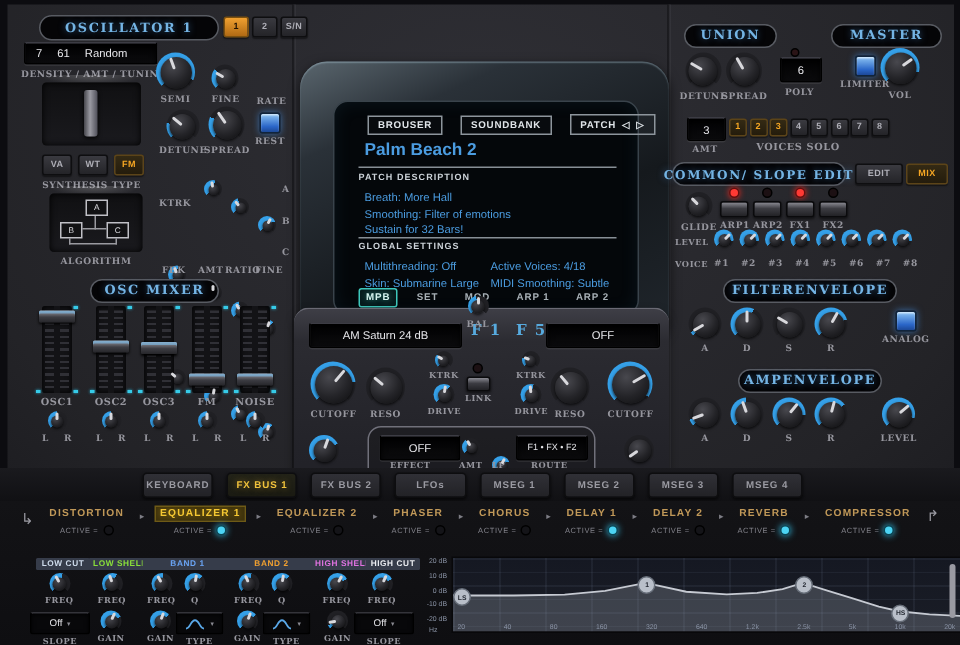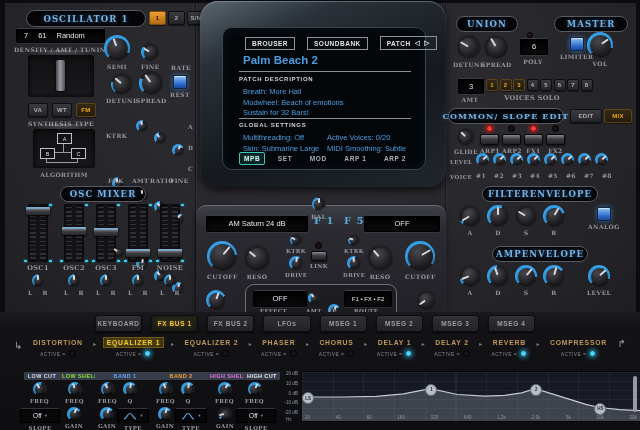--- a/index.html
+++ b/index.html
@@ -55,21 +55,21 @@
   .ftrack::before{content:"";position:absolute;inset:3px 2px;
        background:repeating-linear-gradient(180deg,#303036 0 1.5px,rgba(0,0,0,0) 1.5px 4.2px);}
   .ftrack::after{content:"";position:absolute;top:0;bottom:0;left:calc(50% - 2px);width:4px;background:#131316;}
   .fhandle{position:absolute;left:-2px;right:-2px;height:8px;z-index:2;border-radius:1px;
        background:linear-gradient(#9a9aa2,#3c3c42 55%,#26262a);
        box-shadow:0 1px 2px #000, inset 0 2px 0 rgba(120,195,245,.55);}
   .cdot{position:absolute;width:3px;height:2px;background:#36cbe8;box-shadow:0 0 2px #2ab8dc;}
   
   .bezel{position:absolute;border-radius:18px;
        background:linear-gradient(155deg,#5a666e,#2a3138 22%,#15191d 60%,#20262c);
-       box-shadow:0 3px 8px rgba(0,0,0,.7), inset 0 1px 1px rgba(190,220,235,.35);}
+       box-shadow:0 3px 8px rgba(0,0,0,.7), inset 0 1px 1px rgba(190,220,235,.35);margin-top:40px;}
   .scr{position:absolute;background:#04070a;border-radius:10px;border:1px solid #39434b;
        box-shadow:inset 0 0 12px rgba(60,120,160,.12);}
   .scr-btn{border:1px solid #8d959c;color:#dfe4e8;font-weight:bold;font-size:6.5px;letter-spacing:.5px;
        padding:2px 6px;background:rgba(255,255,255,.02);display:flex;align-items:center;gap:4px;white-space:nowrap;}
   .blue-t{color:#4b9ce0;}
   .scr-h{color:#ccd2d8;font-weight:bold;font-size:6px;letter-spacing:.7px;}
   .scr-line{border:none;border-top:1px solid #878f96;margin:0;}
   .scr-tab{color:#a8b0b6;font-weight:bold;font-size:6.5px;letter-spacing:.6px;padding:2px 4px;border:1px solid rgba(0,0,0,0);}
   .scr-tab.on{color:#d6f2ee;border:1px solid #3ec8bc;border-radius:2px;background:rgba(30,120,110,.18);text-shadow:0 0 4px rgba(60,210,195,.6);}
   
@@ -326,31 +326,31 @@
           <span>PATCH</span>
           <span>◁</span>
           <span>▷</span>
         </div>
       </div>
       <div class="abs blue-t" style="left:20px;top:26px;font-size:11.5px;font-weight:bold">Palm Beach 2</div>
       <hr class="scr-line abs" style="left:16px;top:43px;width:172px">
       <div class="scr-h abs" style="left:16px;top:48px">PATCH DESCRIPTION</div>
       <div class="abs blue-t" style="left:20px;top:59px;font-size:7.5px;line-height:10.5px">
         <div>Breath: More Hall</div>
-        <div>Modwheel: Beach of emotions</div>
+        <div>Smoothing: Filter of emotions</div>
         <div>Sustain for 32 Bars!</div>
       </div>
       <hr class="scr-line abs" style="left:16px;top:90px;width:172px">
       <div class="scr-h abs" style="left:16px;top:94px">GLOBAL SETTINGS</div>
       <div class="abs blue-t" style="left:20px;top:104px;font-size:7.5px;line-height:11px">
         <div>Multithreading: Off</div>
         <div>Skin: Submarine Large</div>
       </div>
       <div class="abs blue-t" style="left:104px;top:104px;font-size:7.5px;line-height:11px">
-        <div>Active Voices: 0/20</div>
+        <div>Active Voices: 4/18</div>
         <div>MIDI Smoothing: Subtle</div>
       </div>
       <div class="abs" style="left:16px;top:124px;width:172px;display:flex;justify-content:space-between;align-items:center">
         <span class="scr-tab on">MPB</span>
         <span class="scr-tab">SET</span>
         <span class="scr-tab">MOD</span>
         <span class="scr-tab">ARP 1</span>
         <span class="scr-tab">ARP 2</span>
       </div>
     </div>

